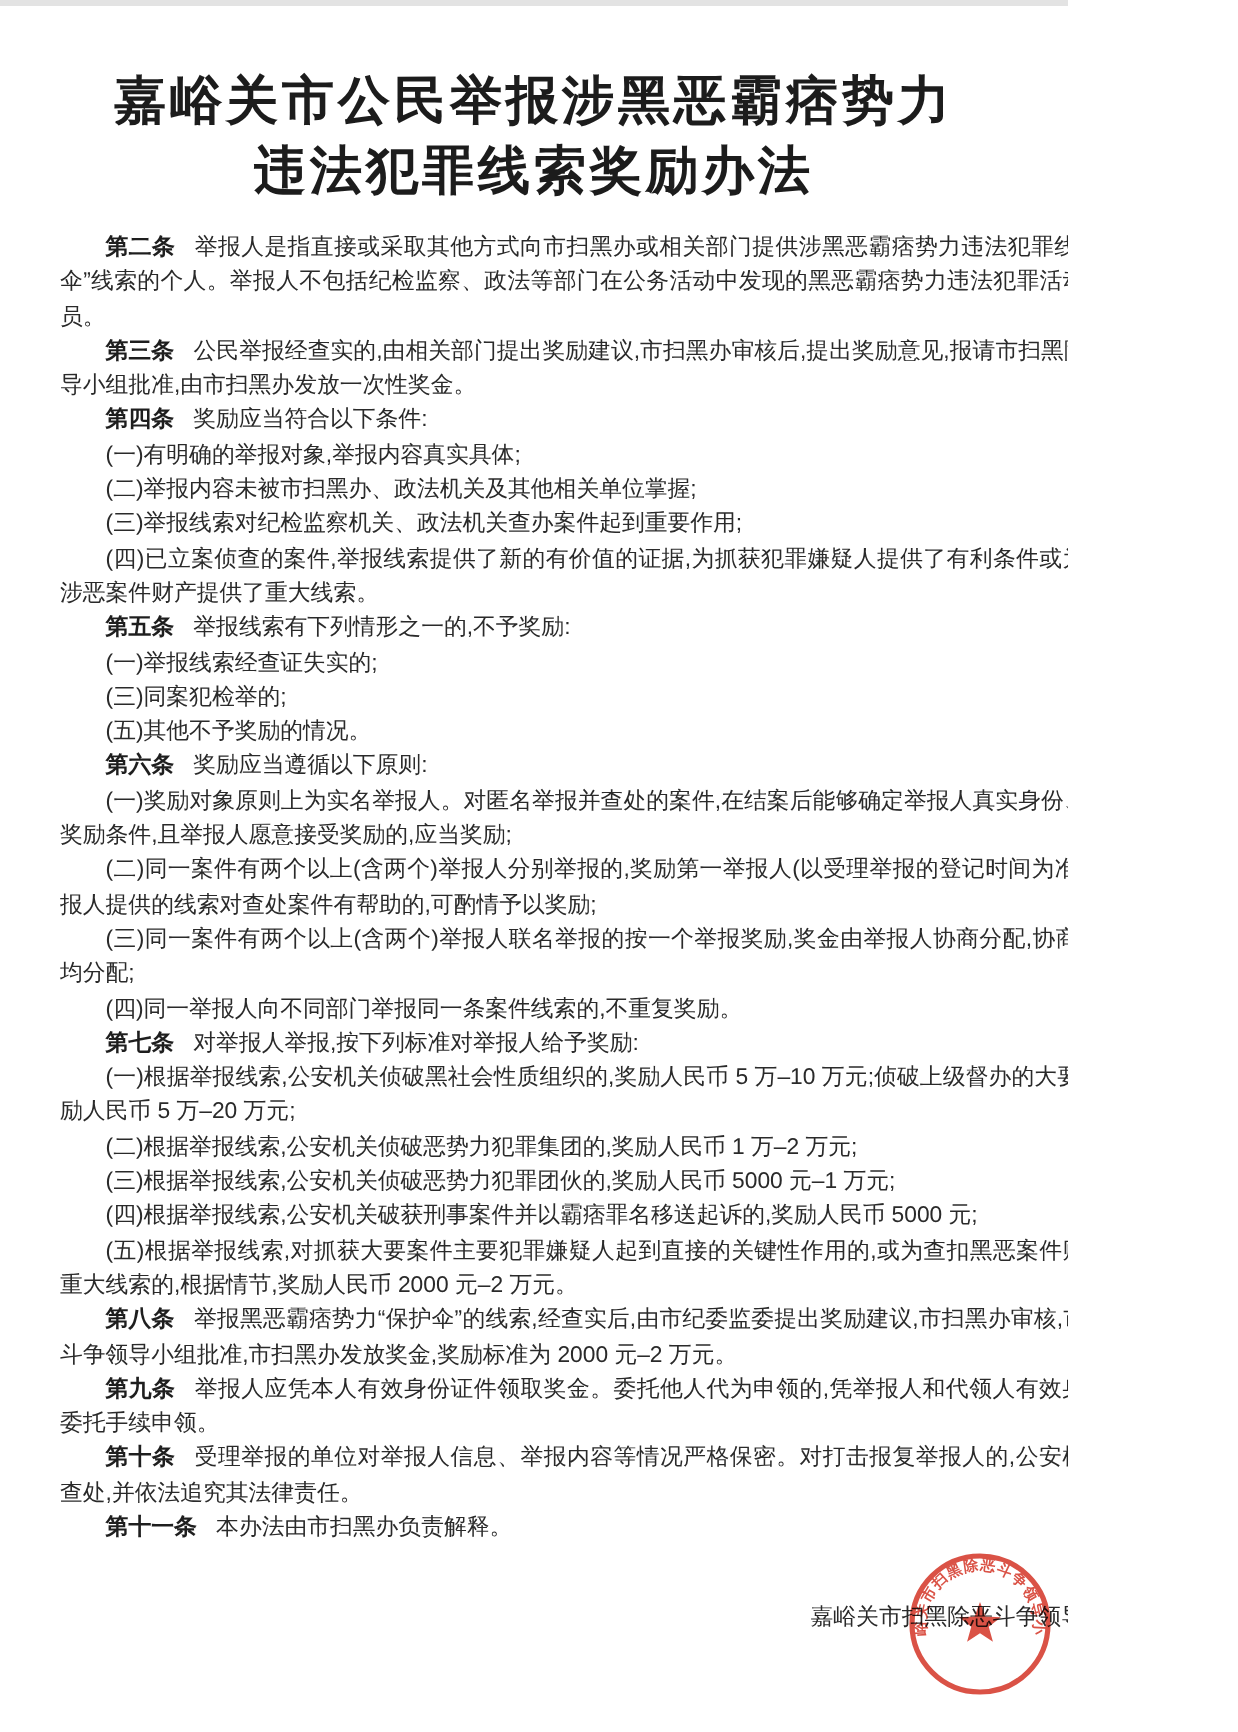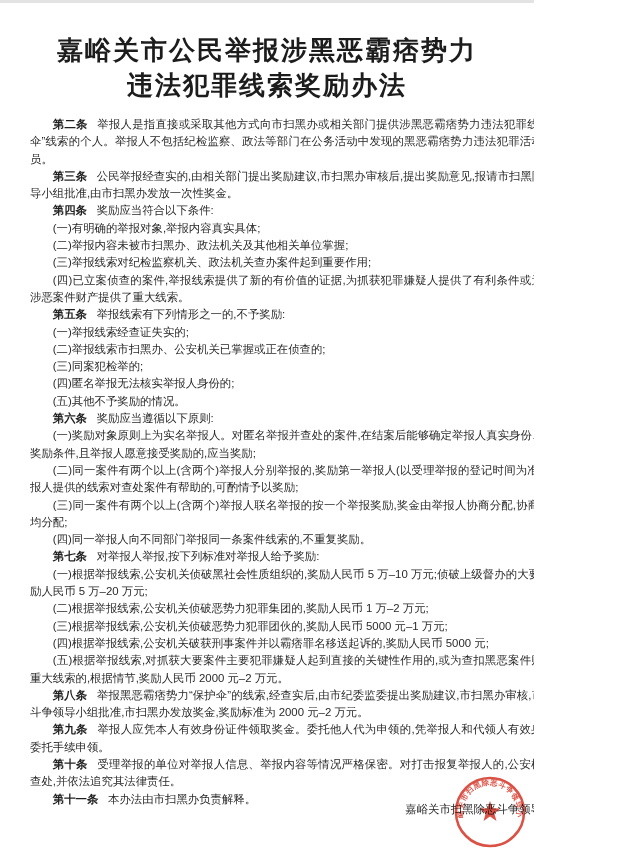--- a/index.html
+++ b/index.html
@@ -90,23 +90,21 @@
   <div class="content" id="paragraphs">
       <p><b>第二条</b><span>举报人是指直接或采取其他方式向市扫黑办或相关部门提供涉黑恶霸痞势力违法犯罪线索及“保护伞”线索的个人。举报人不包括纪检监察、政法等部门在公务活动中发现的黑恶霸痞势力违法犯罪活动的工作人员。</span></p>
       <p><b>第三条</b><span>公民举报经查实的,由相关部门提出奖励建议,市扫黑办审核后,提出奖励意见,报请市扫黑除恶斗争领导小组批准,由市扫黑办发放一次性奖金。</span></p>
       <p><b>第四条</b><span>奖励应当符合以下条件:</span></p>
       <p><b></b><span>(一)有明确的举报对象,举报内容真实具体;</span></p>
       <p><b></b><span>(二)举报内容未被市扫黑办、政法机关及其他相关单位掌握;</span></p>
       <p><b></b><span>(三)举报线索对纪检监察机关、政法机关查办案件起到重要作用;</span></p>
       <p><b></b><span>(四)已立案侦查的案件,举报线索提供了新的有价值的证据,为抓获犯罪嫌疑人提供了有利条件或为查扣涉黑涉恶案件财产提供了重大线索。</span></p>
       <p><b>第五条</b><span>举报线索有下列情形之一的,不予奖励:</span></p>
       <p><b></b><span>(一)举报线索经查证失实的;</span></p>
-      <p><b></b><span>(二)举报线索市扫黑办、公安机关已掌握或正在侦查的;</span></p>
       <p><b></b><span>(三)同案犯检举的;</span></p>
-      <p><b></b><span>(四)匿名举报无法核实举报人身份的;</span></p>
       <p><b></b><span>(五)其他不予奖励的情况。</span></p>
       <p><b>第六条</b><span>奖励应当遵循以下原则:</span></p>
       <p><b></b><span>(一)奖励对象原则上为实名举报人。对匿名举报并查处的案件,在结案后能够确定举报人真实身份、符合举报奖励条件,且举报人愿意接受奖励的,应当奖励;</span></p>
       <p><b></b><span>(二)同一案件有两个以上(含两个)举报人分别举报的,奖励第一举报人(以受理举报的登记时间为准)。其他举报人提供的线索对查处案件有帮助的,可酌情予以奖励;</span></p>
       <p><b></b><span>(三)同一案件有两个以上(含两个)举报人联名举报的按一个举报奖励,奖金由举报人协商分配,协商不成的,平均分配;</span></p>
       <p><b></b><span>(四)同一举报人向不同部门举报同一条案件线索的,不重复奖励。</span></p>
       <p><b>第七条</b><span>对举报人举报,按下列标准对举报人给予奖励:</span></p>
       <p><b></b><span>(一)根据举报线索,公安机关侦破黑社会性质组织的,奖励人民币 5 万–10 万元;侦破上级督办的大要案件的,奖励人民币 5 万–20 万元;</span></p>
       <p><b></b><span>(二)根据举报线索,公安机关侦破恶势力犯罪集团的,奖励人民币 1 万–2 万元;</span></p>
       <p><b></b><span>(三)根据举报线索,公安机关侦破恶势力犯罪团伙的,奖励人民币 5000 元–1 万元;</span></p>

